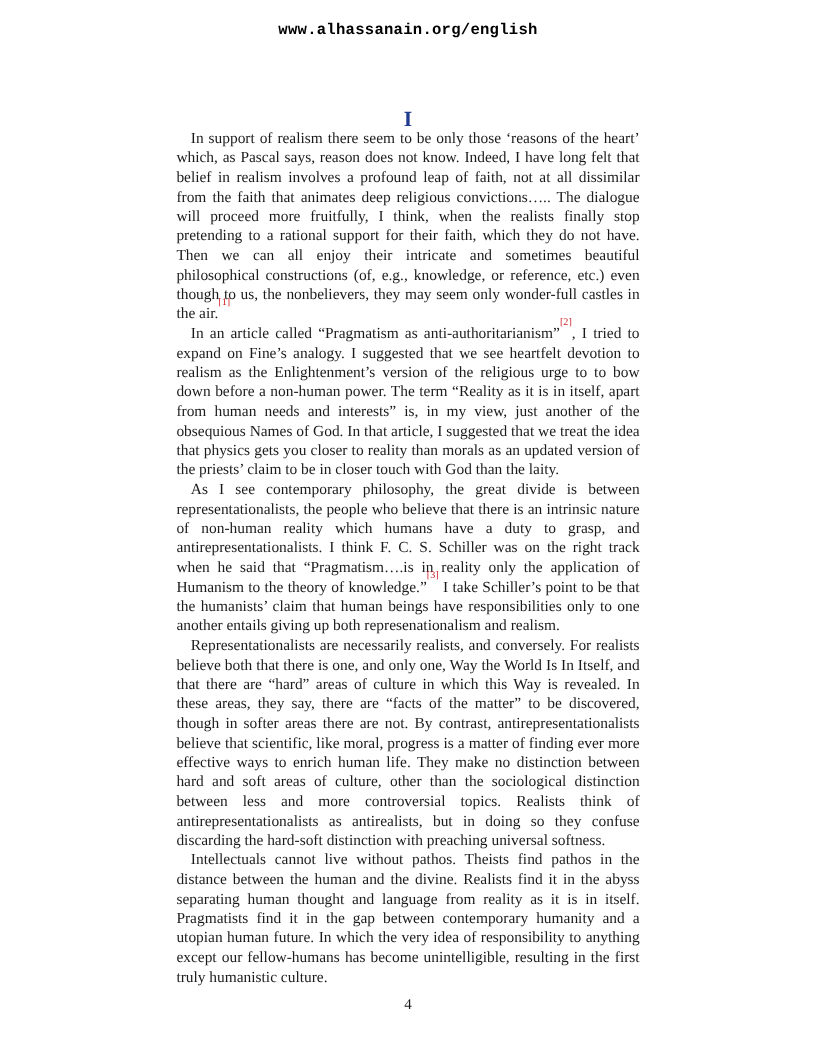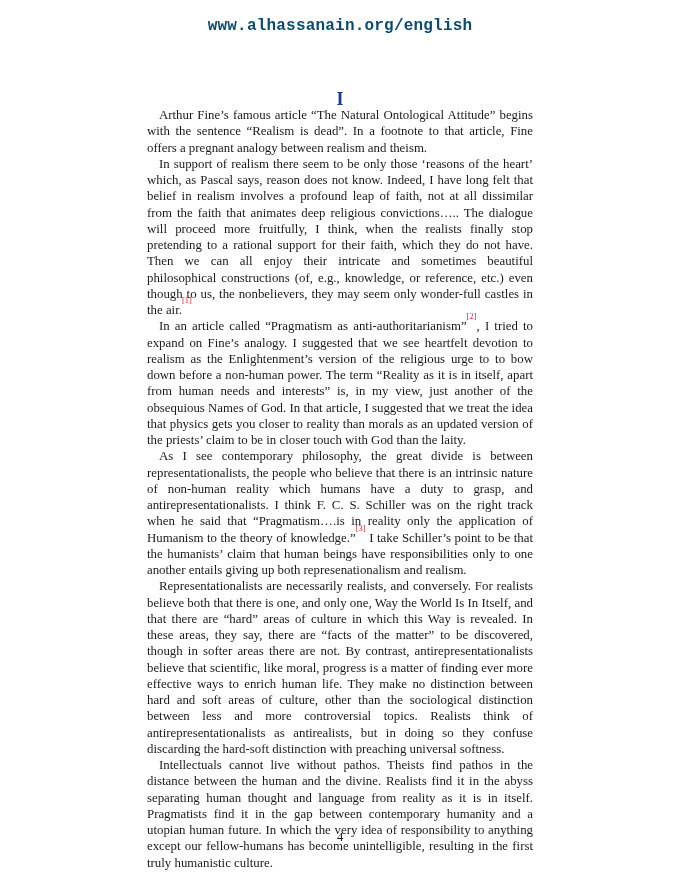--- a/index.html
+++ b/index.html
@@ -14,22 +14,22 @@
       overflow: hidden;
     }
     .site-url {
       position: absolute;
       top: 17px;
       left: 0;
       width: 680px;
       text-align: center;
       font-family: "Liberation Mono", "DejaVu Sans Mono", monospace;
       font-weight: bold;
-      font-size: 16px;
-      color: #0c4a6e;
+      font-size: 13px;
+      color: #000000;
       letter-spacing: 0.2px;
     }
     .page {
       position: absolute;
       top: 90px;
       left: 147px;
       width: 386px;
       font-family: "Liberation Serif", "DejaVu Serif", serif;
       font-size: 12.85px;
       line-height: 16.25px;
@@ -70,23 +70,20 @@
     }
   </style>
 </head>
 <body>
 
 <div class="site-url">www.alhassanain.org/english</div>
 
 <div class="page">
   <div class="section-heading">I</div>
 
-  <p class="para">
-    <span>Arthur Fine’s famous article “The Natural Ontological Attitude” begins with the sentence “Realism is dead”. In a footnote to that article, Fine offers a pregnant analogy between realism and theism.</span>
-  </p>
 
   <p class="para">
     <span>In support of realism there seem to be only those ‘reasons of the heart’ which, as Pascal says, reason does not know. Indeed, I have long felt that belief in realism involves a profound leap of faith, not at all dissimilar from the faith that animates deep religious convictions….. The dialogue will proceed more fruitfully, I think, when the realists finally stop pretending to a rational support for their faith, which they do not have. Then we can all enjoy their intricate and sometimes beautiful philosophical constructions (of, e.g., knowledge, or reference, etc.) even though to us, the nonbelievers, they may seem only wonder-full castles in the air.</span><sup class="fn">[1]</sup>
   </p>
 
   <p class="para">
     <span>In an article called “Pragmatism as anti-authoritarianism”</span><sup class="fn">[2]</sup><span>, I tried to expand on Fine’s analogy. I suggested that we see heartfelt devotion to realism as the Enlightenment’s version of the religious urge to to bow down before a non-human power. The term “Reality as it is in itself, apart from human needs and interests” is, in my view, just another of the obsequious Names of God. In that article, I suggested that we treat the idea that physics gets you closer to reality than morals as an updated version of the priests’ claim to be in closer touch with God than the laity.</span>
   </p>
 
   <p class="para">

